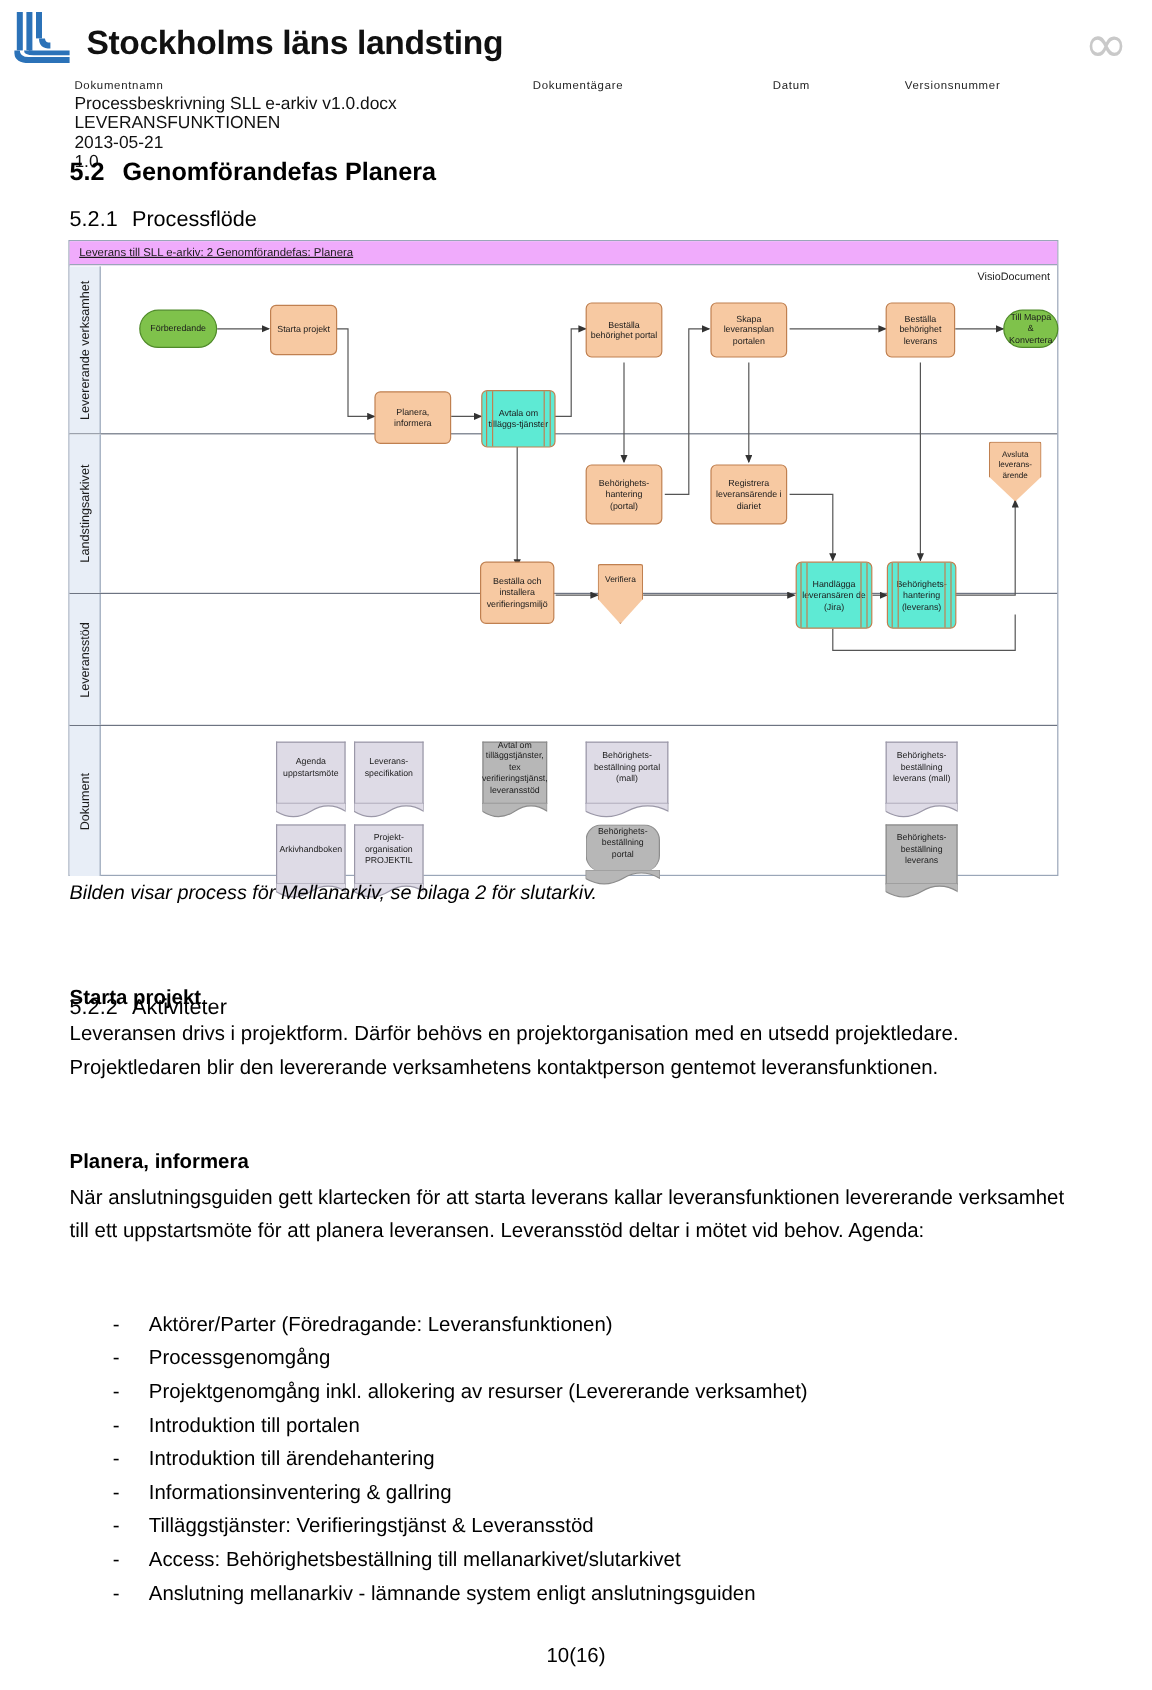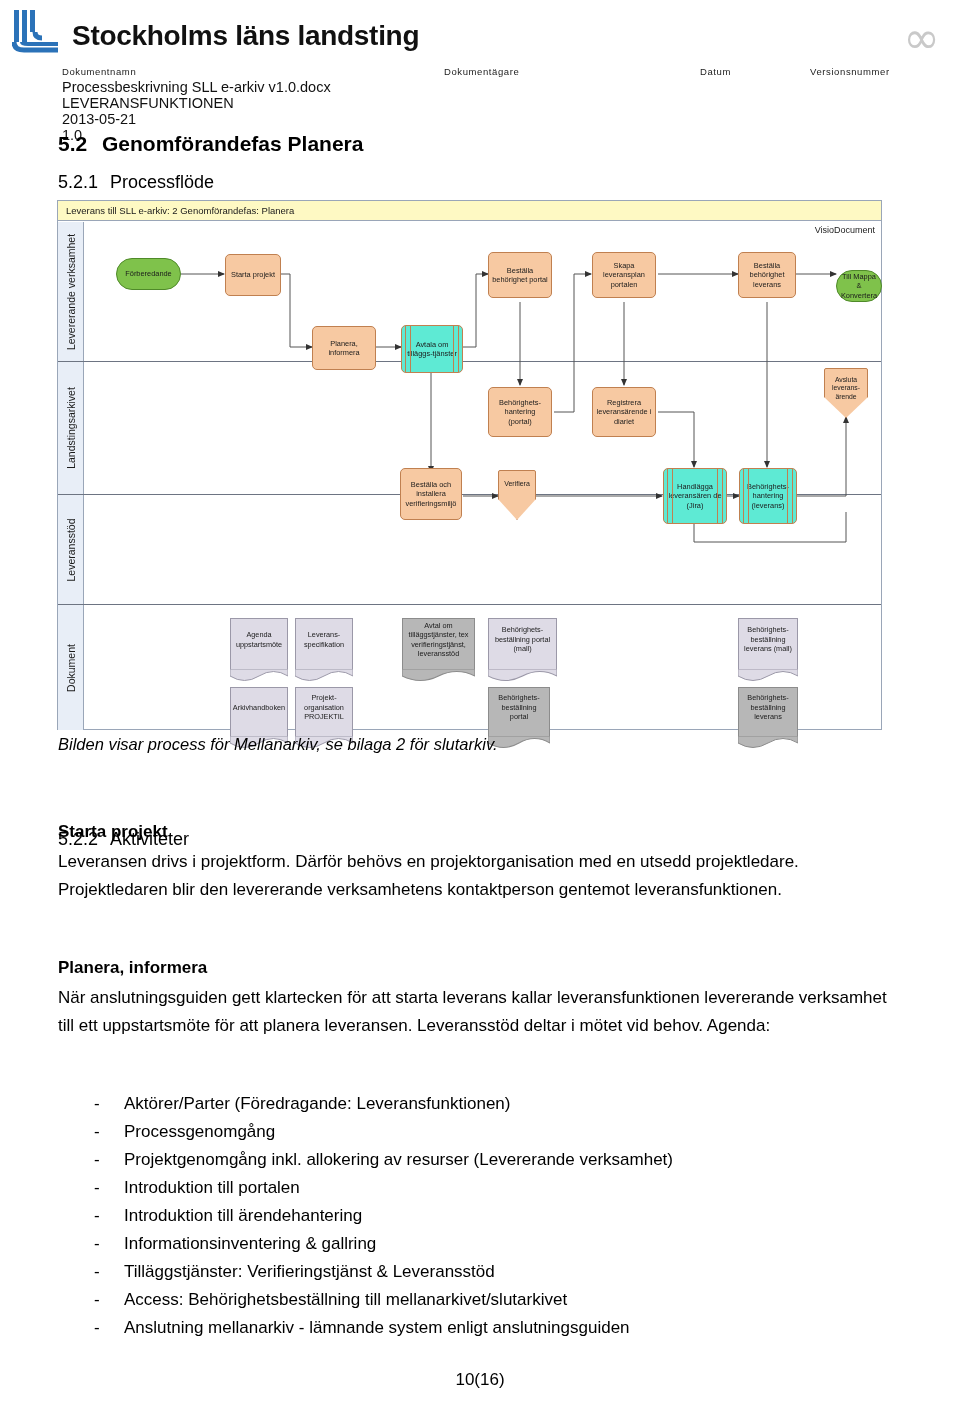--- a/index.html
+++ b/index.html
@@ -47,21 +47,21 @@
   }
   .meta-table {
     position: absolute;
     left: 62px; top: 66px;
     width: 880px;
   }
   .meta-row { display: flex; }
   .meta-labels { font-size: 9.5px; color: #222; letter-spacing: 0.6px; }
   .meta-values { font-size: 14.5px; color: #111; margin-top: 2px; flex-direction: column; }
   .col-a { width: 382px; }
-  .col-b { width: 256px; }
+  .col-b { width: 200px; }
   .col-c { width: 110px; }
   .col-d { width: 120px; }
 
   
   .h2 {
     position: absolute;
     left: 58px; top: 132px;
     font-size: 21px;
     font-weight: bold;
     color: #000;
@@ -81,26 +81,27 @@
     left: 57px; top: 200px;
     width: 825px; height: 530px;
     border: 1px solid #9aa6b8;
     background: #ffffff;
     box-sizing: border-box;
   }
   .diagram-title {
     position: absolute;
     left: 0; top: 0;
     width: 100%; height: 20px;
-    background: #fef9c3;
+    background: #f0abfc;
     border-bottom: 1px solid #9aa6b8;
     box-sizing: border-box;
     font-size: 9.5px;
     color: #1a1a1a;
     padding: 4px 0 0 8px;
+    text-decoration: underline;
   }
   .visio-tag {
     position: absolute;
     right: 6px; top: 24px;
     font-size: 9px;
     color: #222;
   }
   .lanes {
     position: absolute;
     left: 0; top: 21px;
@@ -385,21 +386,21 @@
       </g>
     </svg>
 
     <div class="node terminator" style="left:32px; top:36px; width:65px; height:32px;">Förberedande</div>
     <div class="node task" style="left:141px; top:32px; width:56px; height:42px;">Starta projekt</div>
     <div class="node task" style="left:228px; top:104px; width:64px; height:44px;">Planera, informera</div>
     <div class="node subproc" style="left:317px; top:103px; width:62px; height:48px;">Avtala om tilläggs-tjänster</div>
     <div class="node task" style="left:404px; top:30px; width:64px; height:46px;">Beställa behörighet portal</div>
     <div class="node task" style="left:508px; top:30px; width:64px; height:46px;">Skapa leveransplan portalen</div>
     <div class="node task" style="left:654px; top:30px; width:58px; height:46px;">Beställa behörighet leverans</div>
-    <div class="node terminator" style="left:752px; top:36px; width:46px; height:32px;margin-top:12px;">Till Mappa &amp; Konvertera</div>
+    <div class="node terminator" style="left:752px; top:36px; width:46px; height:32px;">Till Mappa &amp; Konvertera</div>
 
     <div class="node task" style="left:404px; top:165px; width:64px; height:50px;">Behörighets-hantering (portal)</div>
     <div class="node task" style="left:508px; top:165px; width:64px; height:50px;">Registrera leveransärende i diariet</div>
     <div class="node task" style="left:316px; top:246px; width:62px; height:52px;">Beställa och installera verifieringsmiljö</div>
     <div class="node pentagon" style="left:414px; top:248px; width:38px; height:50px; font-size:7px; align-items:flex-start; padding-top:9px;">Verifiera</div>
     <div class="node subproc" style="left:579px; top:246px; width:64px; height:56px;">Handlägga leveransären de (Jira)</div>
     <div class="node subproc" style="left:655px; top:246px; width:58px; height:56px;">Behörighets-hantering (leverans)</div>
     <div class="node pentagon" style="left:740px; top:146px; width:44px; height:50px; font-size:6.8px; align-items:flex-start; padding-top:7px;">Avsluta leverans-ärende</div>
 
     <div class="docshape" style="left:146px; top:396px; width:58px; height:52px;">
@@ -407,21 +408,21 @@
       <svg class="wave" viewBox="0 0 60 14" preserveAspectRatio="none">
           <path d="M0,0 L0,7 Q15,16 30,7 Q45,-2 60,7 L60,0 Z" fill="#dedbe6" stroke="#9b98a8" stroke-width="1"></path>
         </svg>
     </div>
     <div class="docshape" style="left:211px; top:396px; width:58px; height:52px;">
       <span>Leverans-specifikation</span>
       <svg class="wave" viewBox="0 0 60 14" preserveAspectRatio="none">
           <path d="M0,0 L0,7 Q15,16 30,7 Q45,-2 60,7 L60,0 Z" fill="#dedbe6" stroke="#9b98a8" stroke-width="1"></path>
         </svg>
     </div>
-    <div class="docshape dark" style="left:318px; top:396px; width:73px; height:52px;justify-content:center;">
+    <div class="docshape dark" style="left:318px; top:396px; width:54px; height:52px;justify-content:center;">
       <span>Avtal om tilläggstjänster, tex verifieringstjänst, leveransstöd</span>
       <svg class="wave" viewBox="0 0 60 14" preserveAspectRatio="none">
           <path d="M0,0 L0,7 Q15,16 30,7 Q45,-2 60,7 L60,0 Z" fill="#b7b7b7" stroke="#8c8c8c" stroke-width="1"></path>
         </svg>
     </div>
     <div class="docshape" style="left:404px; top:396px; width:69px; height:52px;">
       <span>Behörighets-beställning portal (mall)</span>
       <svg class="wave" viewBox="0 0 60 14" preserveAspectRatio="none">
           <path d="M0,0 L0,7 Q15,16 30,7 Q45,-2 60,7 L60,0 Z" fill="#dedbe6" stroke="#9b98a8" stroke-width="1"></path>
         </svg>
@@ -438,21 +439,21 @@
       <svg class="wave" viewBox="0 0 60 14" preserveAspectRatio="none">
           <path d="M0,0 L0,7 Q15,16 30,7 Q45,-2 60,7 L60,0 Z" fill="#dedbe6" stroke="#9b98a8" stroke-width="1"></path>
         </svg>
     </div>
     <div class="docshape" style="left:211px; top:465px; width:58px; height:50px;">
       <span>Projekt-organisation PROJEKTIL</span>
       <svg class="wave" viewBox="0 0 60 14" preserveAspectRatio="none">
           <path d="M0,0 L0,7 Q15,16 30,7 Q45,-2 60,7 L60,0 Z" fill="#dedbe6" stroke="#9b98a8" stroke-width="1"></path>
         </svg>
     </div>
-    <div class="docshape dark" style="left:404px; top:465px; width:62px; height:50px;">
+    <div class="docshape dark" style="left:404px; top:465px; width:62px; height:39px;border-radius:13px;">
       <span>Behörighets-beställning portal</span>
       <svg class="wave" viewBox="0 0 60 14" preserveAspectRatio="none">
           <path d="M0,0 L0,7 Q15,16 30,7 Q45,-2 60,7 L60,0 Z" fill="#b7b7b7" stroke="#8c8c8c" stroke-width="1"></path>
         </svg>
     </div>
     <div class="docshape dark" style="left:654px; top:465px; width:60px; height:50px;">
       <span>Behörighets-beställning leverans</span>
       <svg class="wave" viewBox="0 0 60 14" preserveAspectRatio="none">
           <path d="M0,0 L0,7 Q15,16 30,7 Q45,-2 60,7 L60,0 Z" fill="#b7b7b7" stroke="#8c8c8c" stroke-width="1"></path>
         </svg>

